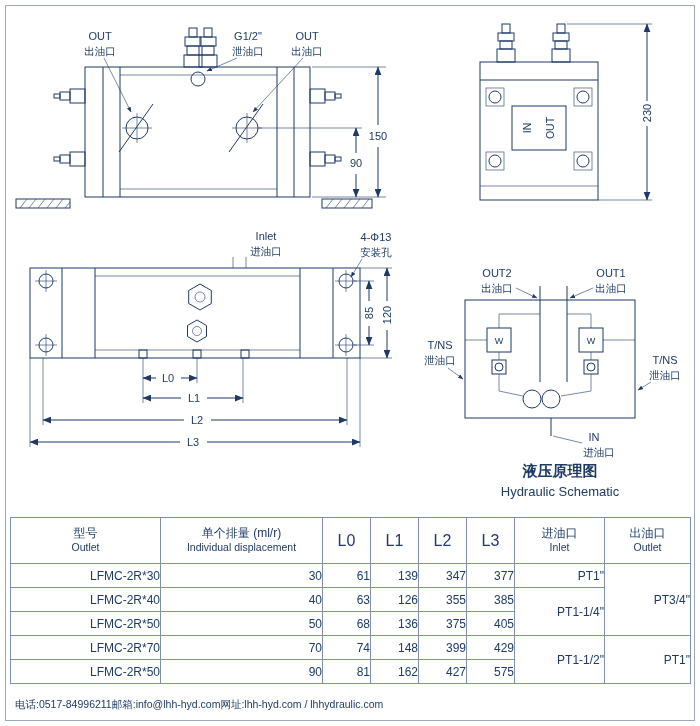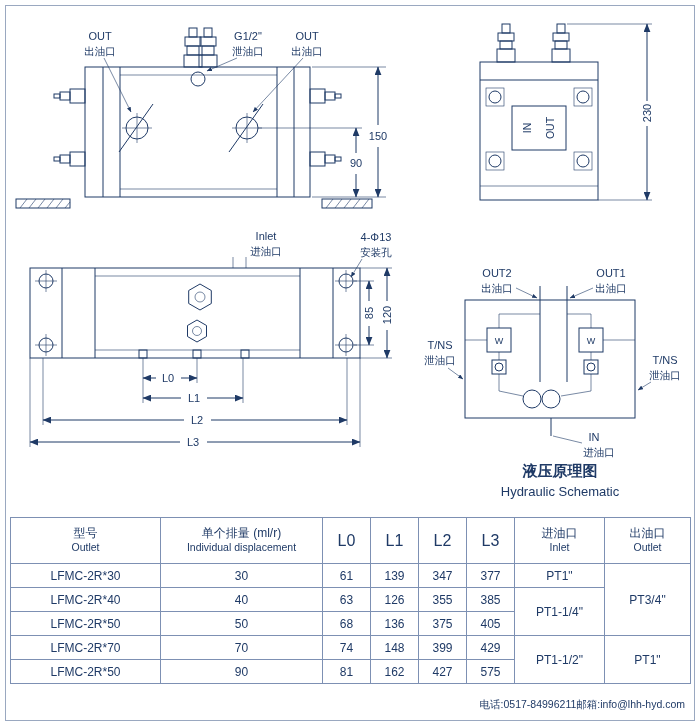--- a/index.html
+++ b/index.html
@@ -24,27 +24,27 @@
     position:absolute; left:10px; top:517px; width:680px;
     border-collapse:collapse; table-layout:fixed;
     border:1.5px solid #7d90b3;
   }
   .spec th, .spec td {
     border:1px solid #7d90b3; text-align:center; vertical-align:middle;
     padding:0; color:#1f3a66; font-weight:normal;
   }
   .spec thead tr { height:46px; }
   .spec tbody tr { height:24px; }
-  .spec td { font-size:12px; }
+  .spec td { font-size:12px;text-align:right; }
   .spec .h1 { font-size:12px; line-height:1.25; }
   .spec .h2 { font-size:10.5px; line-height:1.25; }
 
   .footer {
     position:absolute; left:7px; right:7px; top:693px; height:24px;
-    display:flex; align-items:center; justify-content:flex-end;
+    display:flex; align-items:center; justify-content:flex-start;
     padding:0 8px; font-size:10.5px; color:#1f3a66; white-space:nowrap;
   }
 </style>
 </head>
 <body>
 
 <div class="page">
   <div class="frame"></div>
 
   <svg class="drawings" viewBox="0 0 700 512">
@@ -385,14 +385,15 @@
         <td>162</td>
         <td>427</td>
         <td>575</td>
       </tr>
     </tbody>
   </table>
 
   <div class="footer">
     <span>电话:0517-84996211</span>
     <span>邮箱:info@lhh-hyd.com</span>
+    <span>网址:lhh-hyd.com / lhhydraulic.com</span>
   </div>
 </div>
 
 </body></html>

